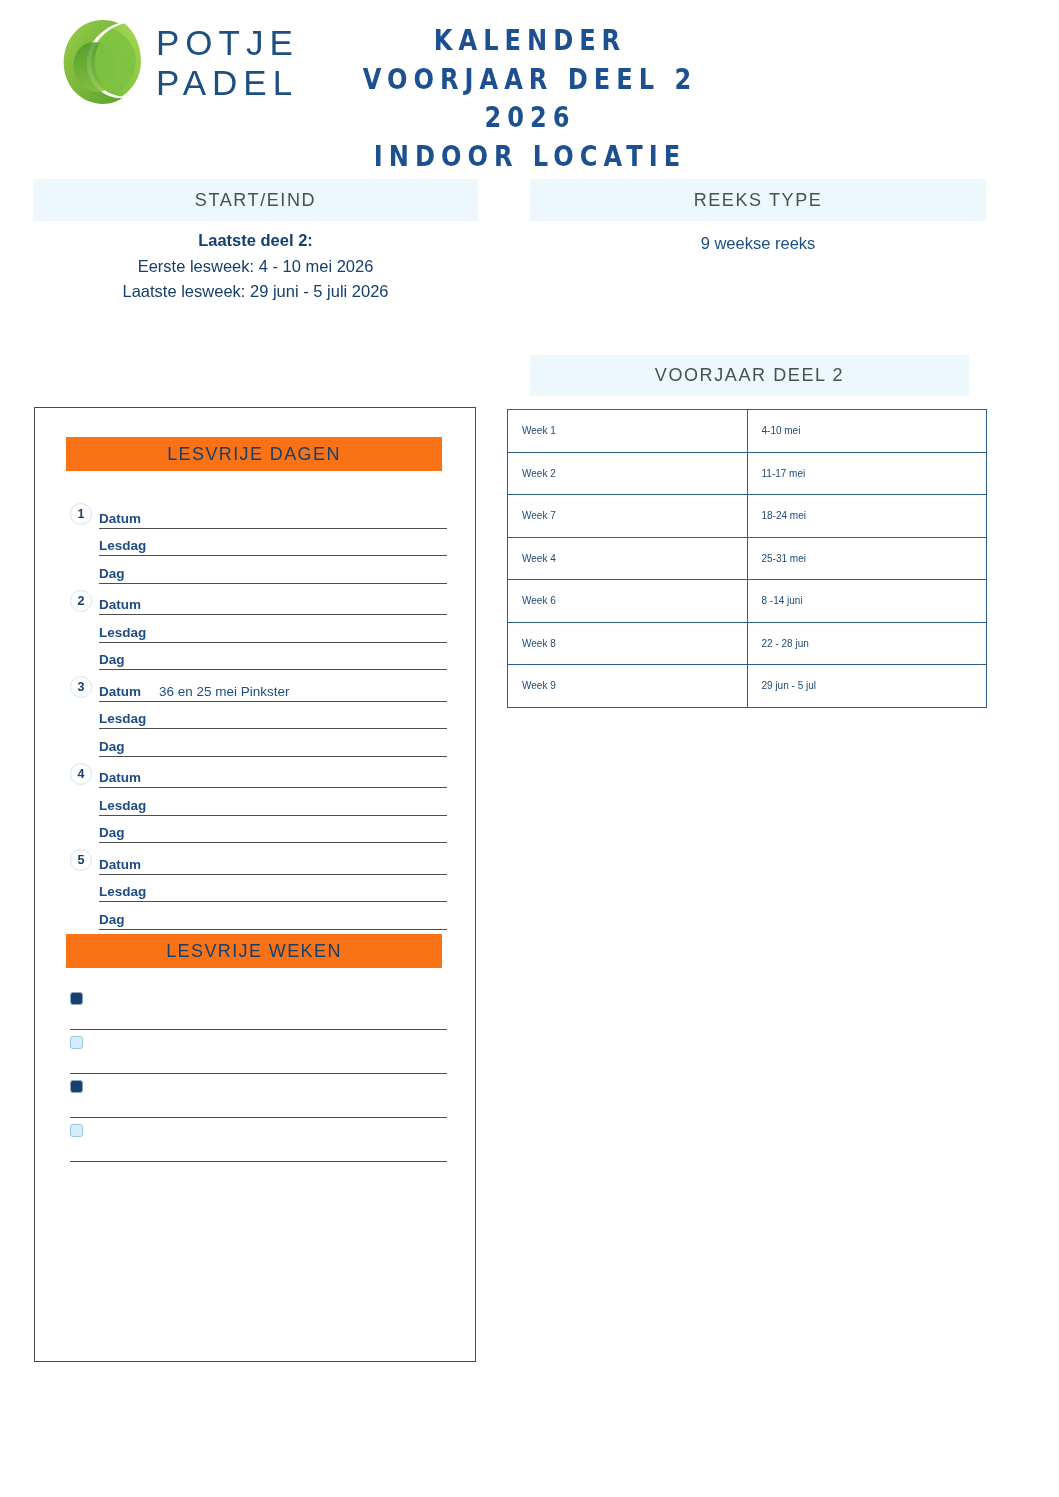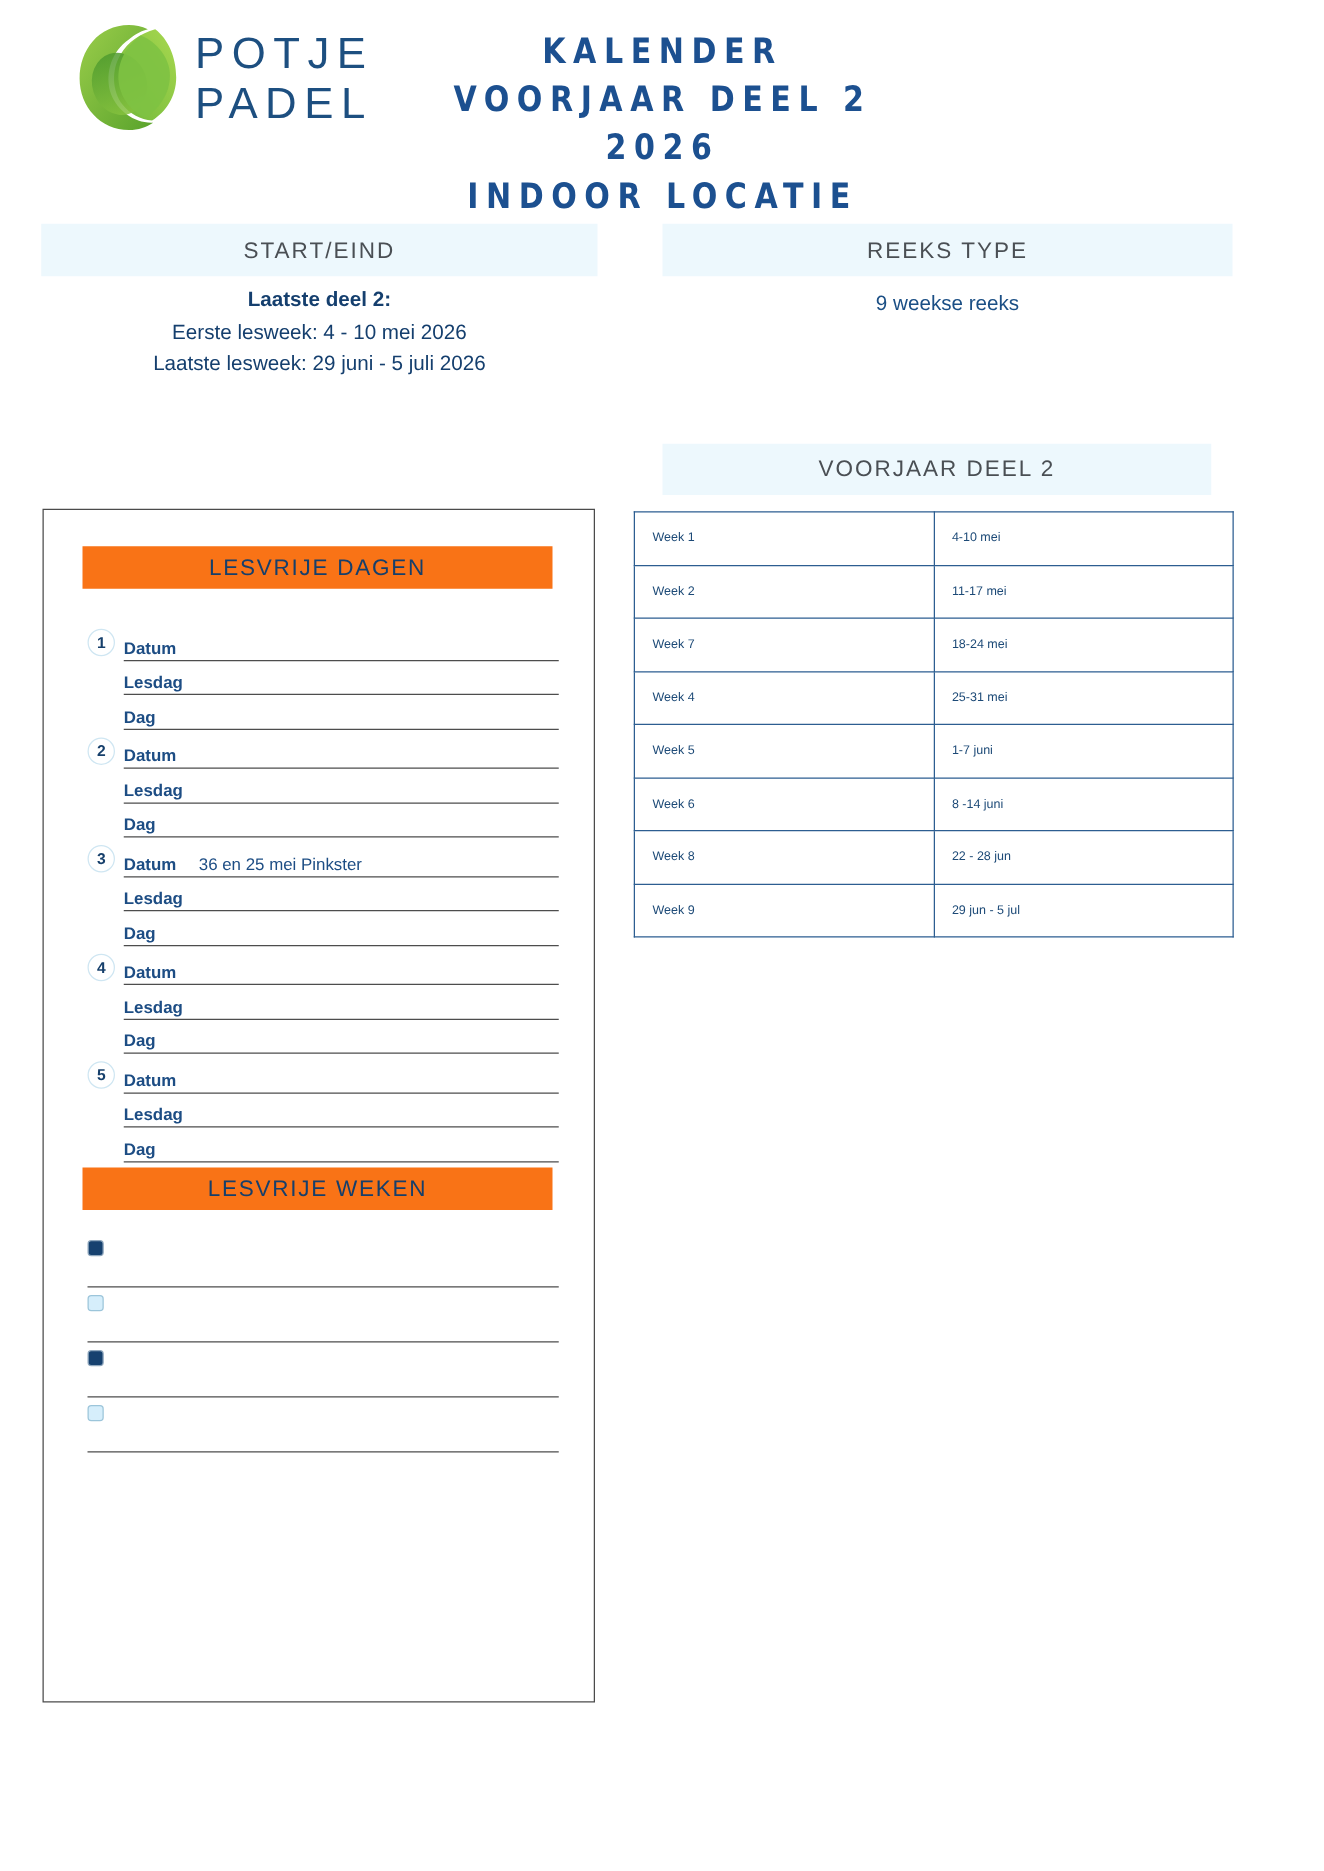--- a/index.html
+++ b/index.html
@@ -311,24 +311,20 @@
         </tr>
         <tr>
           <td class="c-week">Week 7</td>
           <td class="c-date">18-24 mei</td>
         </tr>
         <tr>
           <td class="c-week">Week 4</td>
           <td class="c-date">25-31 mei</td>
         </tr>
         <tr>
-          <td class="c-week">Week 5</td>
-          <td class="c-date">1-7 juni</td>
-        </tr>
-        <tr>
           <td class="c-week">Week 6</td>
           <td class="c-date">8 -14 juni</td>
         </tr>
         <tr>
           <td class="c-week">Week 8</td>
           <td class="c-date">22 - 28 jun</td>
         </tr>
         <tr>
           <td class="c-week">Week 9</td>
           <td class="c-date">29 jun - 5 jul</td>

